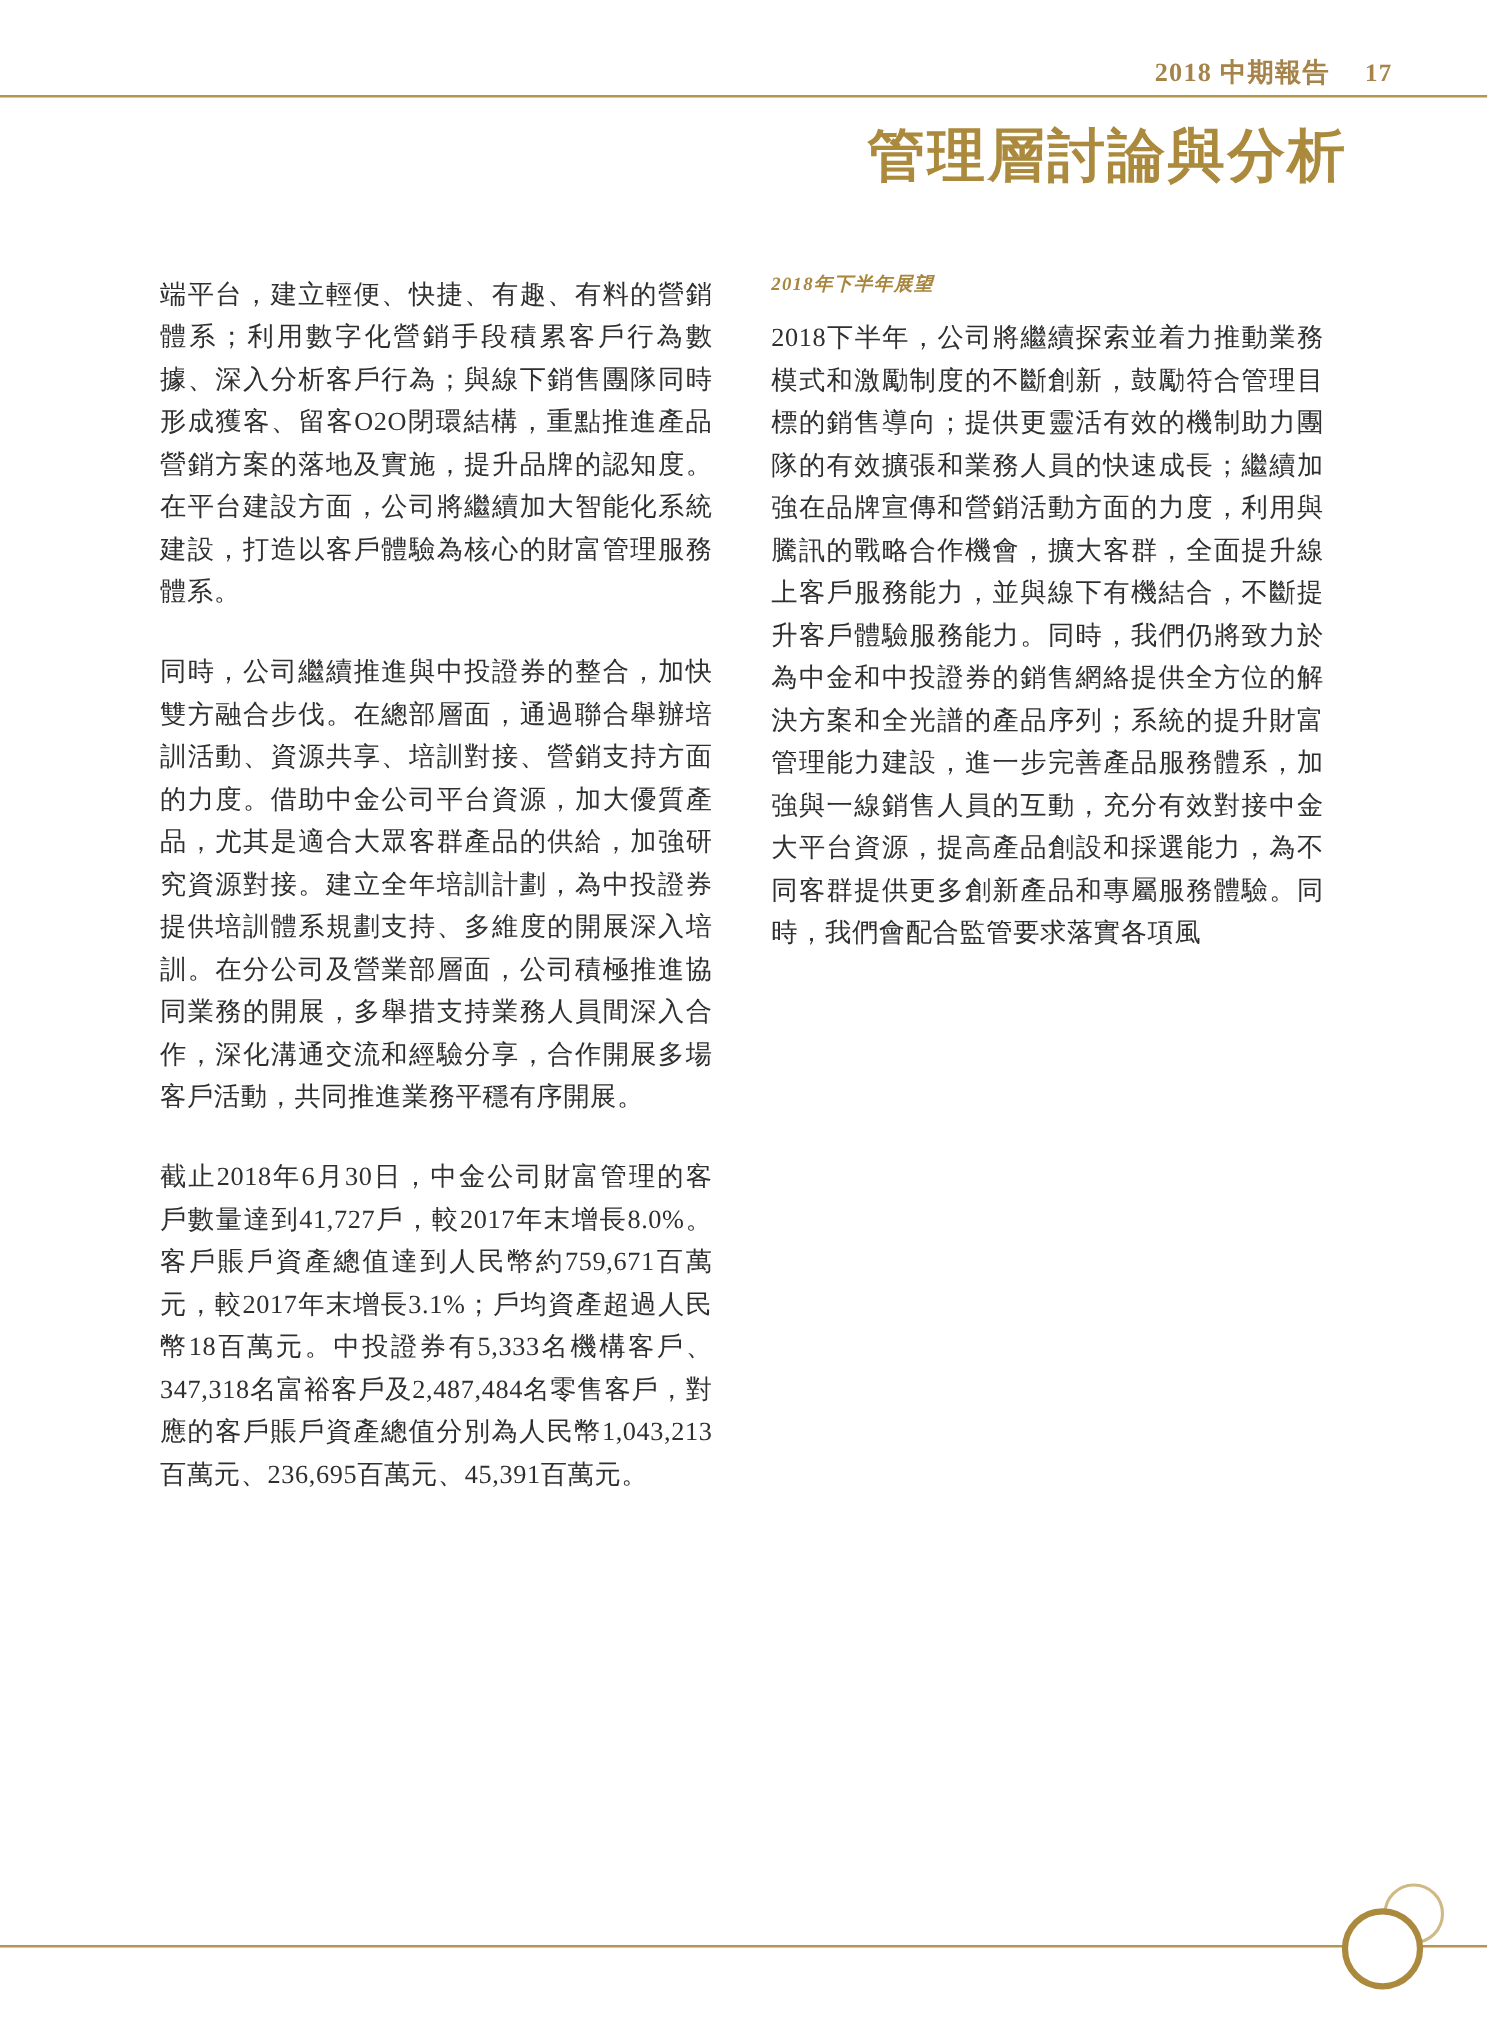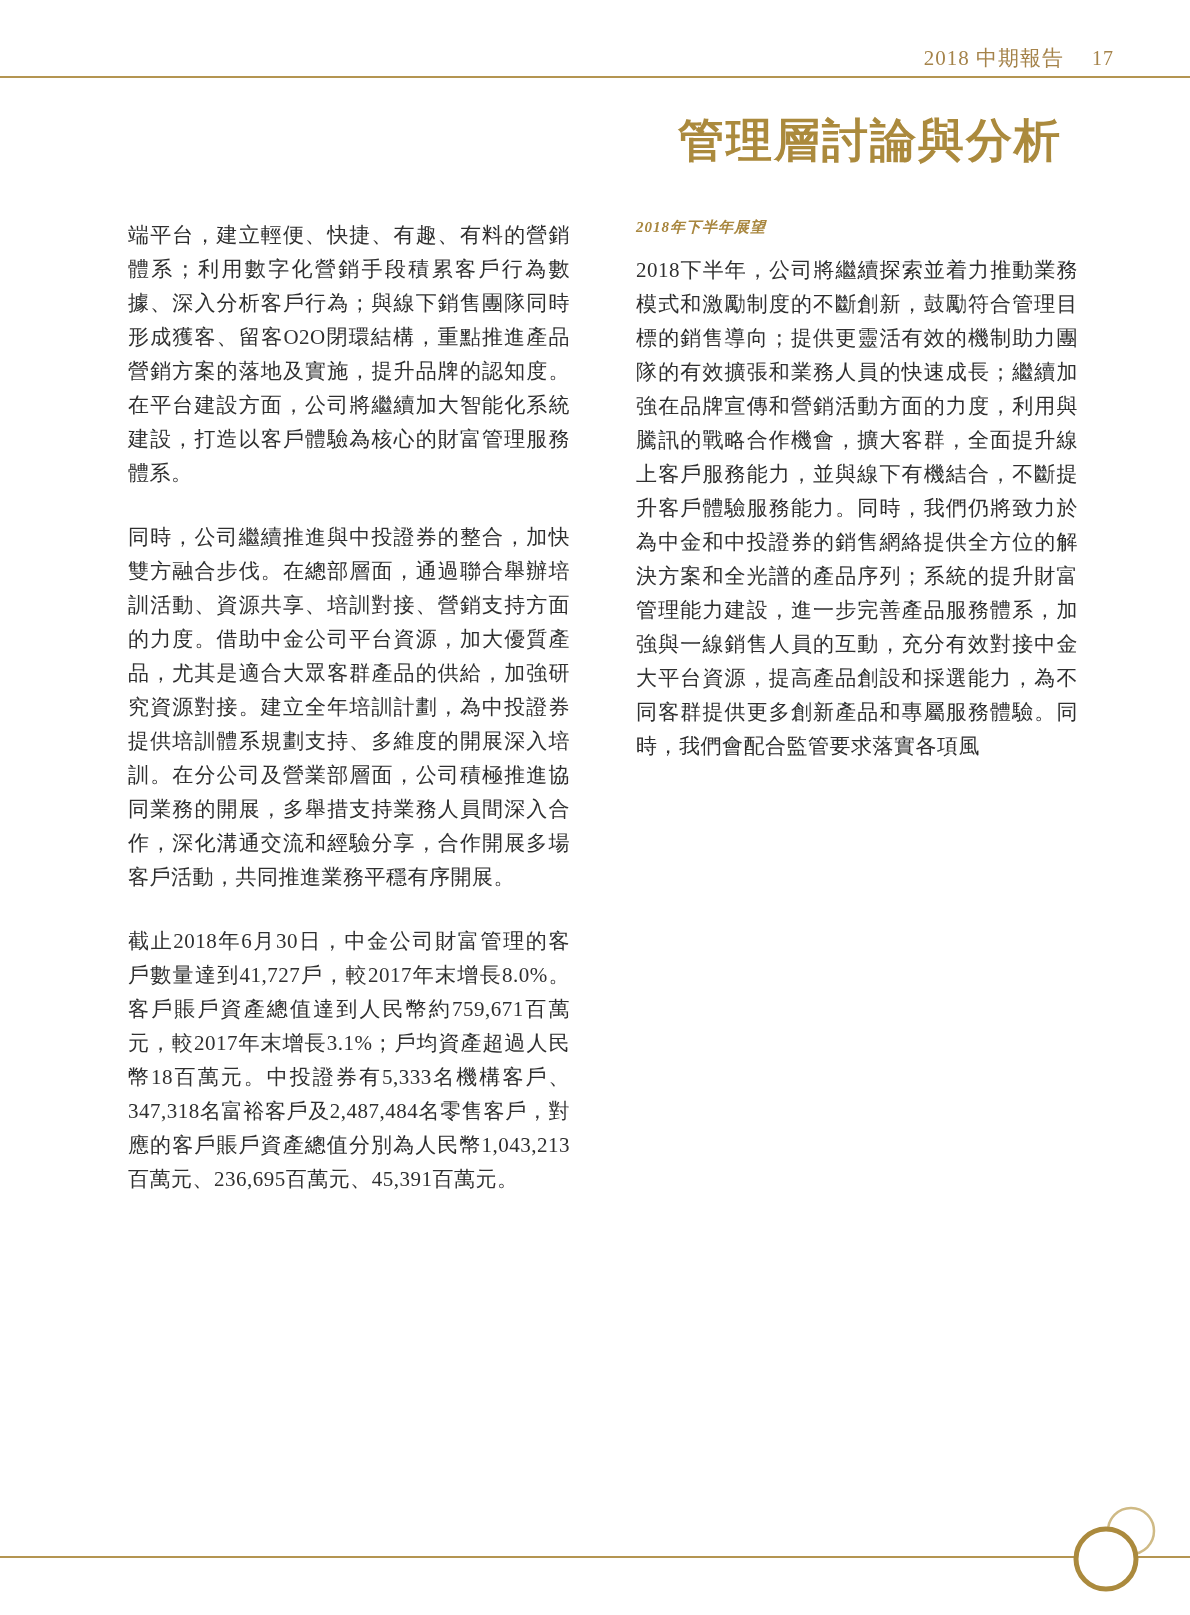--- a/index.html
+++ b/index.html
@@ -9,55 +9,55 @@
     height: 1615px;
     background: #ffffff;
     font-family: "Liberation Serif", "DejaVu Serif", serif;
     overflow: hidden;
   }
   .header {
     position: absolute;
     top: 44px;
     right: 76px;
     color: #a5834a;
-    font-weight: normal;
+    font-weight: bold;
     font-size: 21px;
     letter-spacing: 1px;
     white-space: nowrap;
   }
   .header .page-num {
     margin-left: 28px;
     font-size: 20px;
   }
   .top-rule {
     position: absolute;
     top: 76px;
     left: 0;
     width: 100%;
     height: 2px;
     background: #b49551;
   }
   .page-title {
     position: absolute;
     top: 94px;
     right: 112px;
-    margin: 16px;
+    margin: 0;
     color: #ab8a3d;
     font-size: 46px;
     font-weight: bold;
     letter-spacing: 2px;
     white-space: nowrap;
   }
   .columns {
     position: absolute;
     top: 218px;
     left: 128px;
     width: 955px;
     display: flex;
-    gap: 66px;
+    gap: 47px;
   }
   .col { width: 442px; }
   .col p {
     margin: 0 0 30px 0;
     font-size: 21px;
     line-height: 34px;
     color: #2f2f2f;
     text-align: justify;
     text-justify: inter-ideograph;
     letter-spacing: 0.5px;

